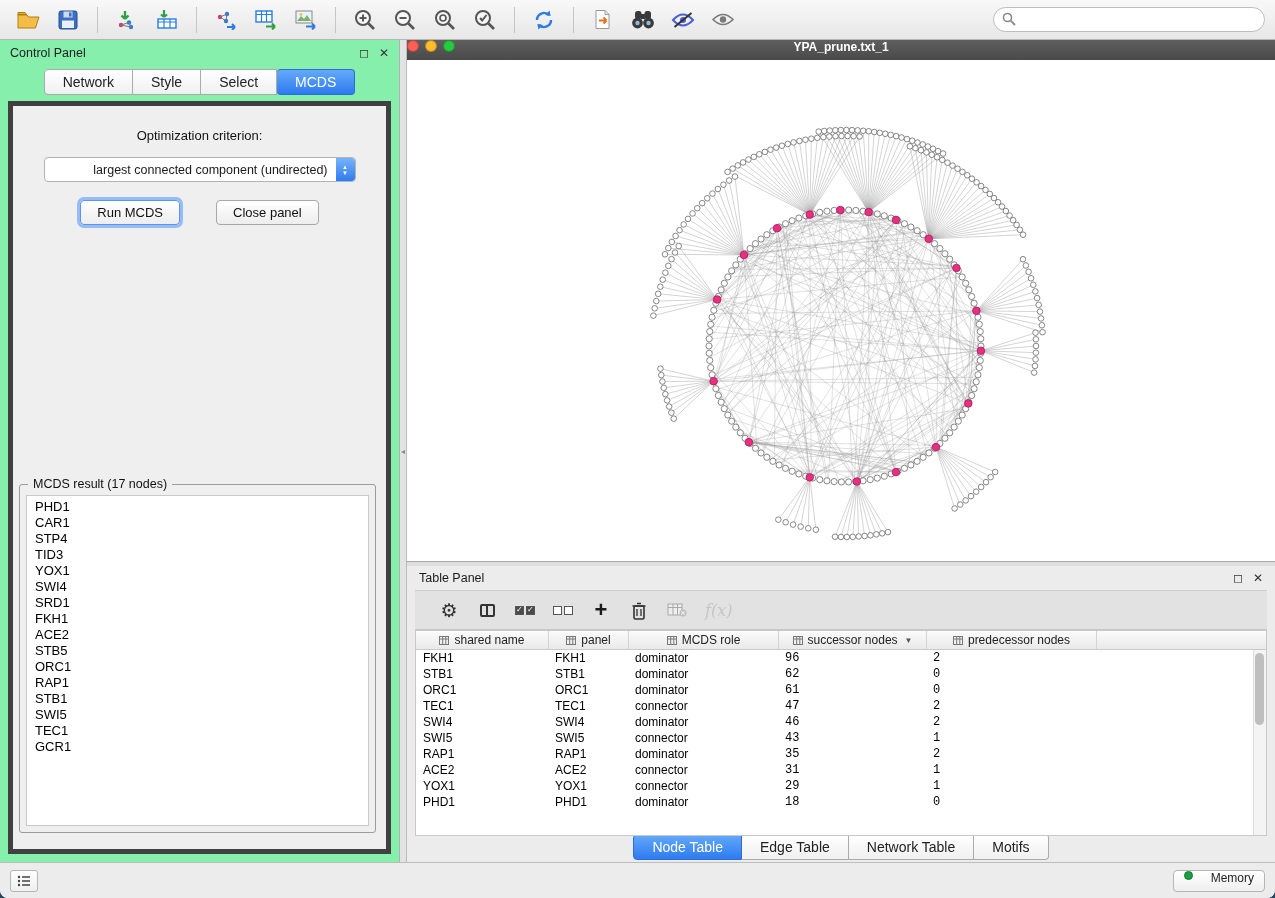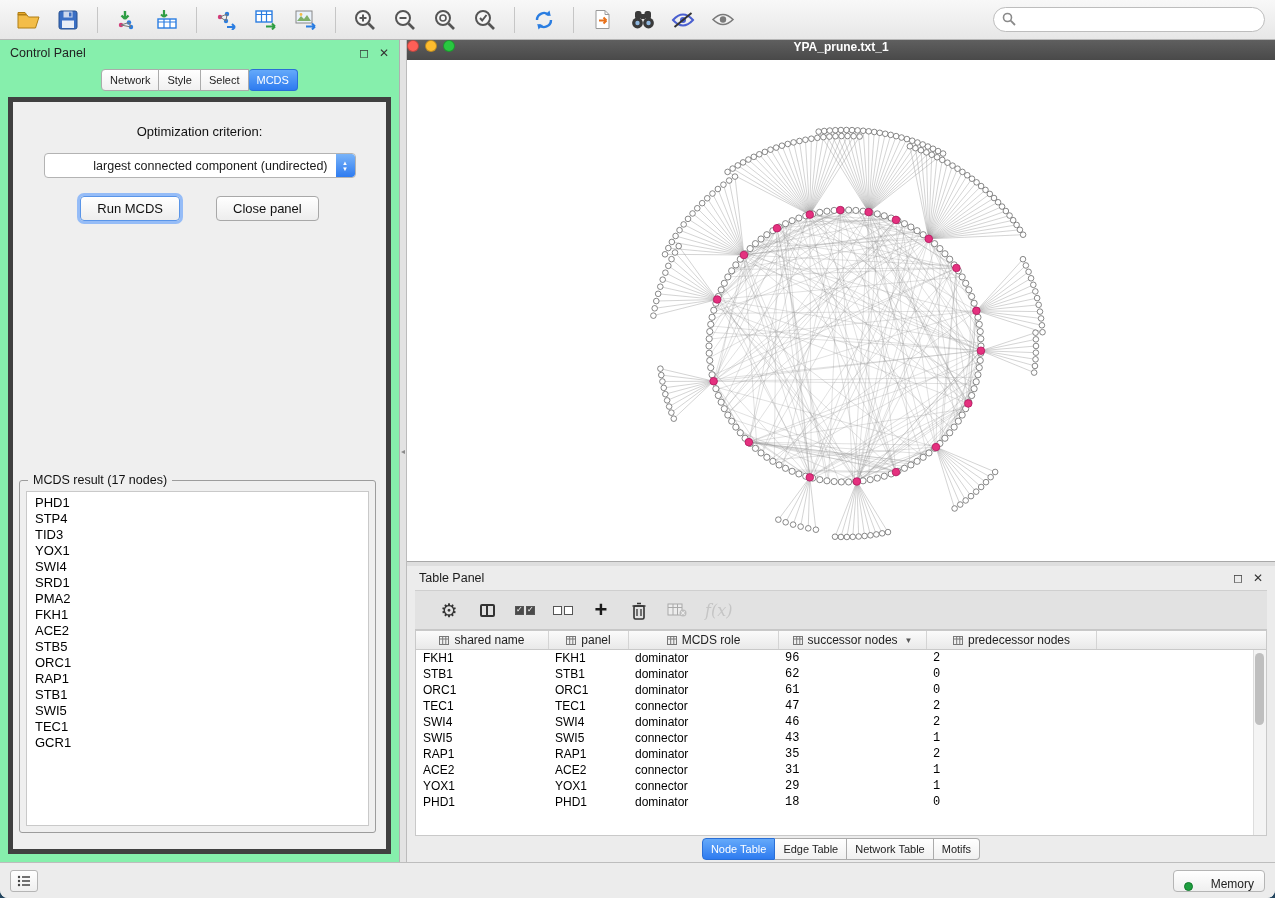--- a/index.html
+++ b/index.html
@@ -19,21 +19,21 @@
   .main { flex:1 1 auto; display:flex; min-height:0; }
   .cpanel { flex:0 0 400px; width:400px; background:#86efac; display:flex; flex-direction:column; position:relative; border-right:1px solid #b0b0b0; }
   .vsplit { flex:0 0 7px; background:#e3e3e3; border-right:1px solid #bcbcbc; display:flex; align-items:center; justify-content:center; color:#8a8a8a; font-size:8px; }
   .rcol { flex:1 1 auto; display:flex; flex-direction:column; min-width:0; }
 
   
   .panel-head { height:26px; display:flex; align-items:center; padding:0 10px; font-size:12.5px; color:#222; }
   .panel-head .wctl { margin-left:auto; display:flex; gap:10px; font-size:12px; color:#333; }
   .wctl span { cursor:default; }
   .tabs-row { display:flex; justify-content:center; padding:3px 0 6px; }
-  .seg-tab { padding:4px 8px; font-size:11px; background:linear-gradient(#ffffff,#f0f0f0); border:1px solid #ababab; border-left:none; color:#222; cursor:default; }
+  .seg-tab { padding:4px 18px; font-size:14px; background:linear-gradient(#ffffff,#f0f0f0); border:1px solid #ababab; border-left:none; color:#222; cursor:default; }
   .seg-tab:first-child { border-left:1px solid #ababab; border-radius:4px 0 0 4px; }
   .seg-tab.last { border-radius:0 4px 4px 0; }
   .seg-tab.active { background:linear-gradient(#64a9fa,#2e7bf0); color:#fff; border-color:#2a6fd6; border-radius:4px; }
   .cp-content { flex:1 1 auto; margin:0 8px 8px; background:#efefef; border:5px solid #404040; position:relative; }
   .opt-label { text-align:center; font-size:13px; margin-top:22px; color:#111; }
   .combo { width:312px; height:25px; margin:14px auto 0; background:#fff; border:1px solid #b3b3b3; border-radius:4px; display:flex; align-items:center; overflow:hidden; cursor:default; }
   .combo .combo-text { flex:1; font-size:12.5px; padding:0 8px; white-space:nowrap;text-align:right; }
   .combo .combo-step { flex:0 0 19px; height:100%; background:linear-gradient(#79b4f9,#2e7bf0); display:flex; flex-direction:column; align-items:center; justify-content:center; color:#fff; font-size:6px; line-height:6px; border-radius:0 3px 3px 0; }
   .btn-row { display:flex; justify-content:center; gap:36px; margin-top:18px; }
   .push-btn { font-size:13px; padding:4px 16px; background:linear-gradient(#ffffff,#ededed); border:1px solid #a8a8a8; border-radius:4px; color:#111; cursor:default; }
@@ -80,21 +80,21 @@
   .tcell.c3, .tcell.c4 { text-align:left; padding-right:12px;font-family:Liberation Mono, monospace; }
   .vscroll { position:absolute; right:0; top:0; bottom:0; width:13px; background:#f4f4f4; border-left:1px solid #ddd; }
   .vthumb { position:absolute; right:2px; top:3px; width:9px; height:72px; background:#bfbfbf; border-radius:5px; }
   .tp-tabs { height:26px; flex:0 0 26px; display:flex; justify-content:center; align-items:flex-end; padding:2px 0; }
   .tp-head { height:24px; flex:0 0 24px; display:flex; align-items:center; padding:0 12px; font-size:12.5px; }
   .tp-head .wctl { margin-left:auto; display:flex; gap:10px; font-size:12px; color:#333; }
 
   
   .statusbar { height:36px; flex:0 0 36px; background:#ececec; border-top:1px solid #bdbdbd; display:flex; align-items:center; padding:0 10px; }
   .sb-btn { width:28px; height:22px; border:1px solid #b5b5b5; border-radius:3px; background:linear-gradient(#fff,#efefef); display:flex; align-items:center; justify-content:center; }
-  .mem-btn { margin-left:auto; height:22px; border:1px solid #b5b5b5; border-radius:4px; background:linear-gradient(#fff,#efefef); display:flex; align-items:flex-end; gap:18px; padding:0 10px; font-size:12px; color:#222; }
+  .mem-btn { margin-left:auto; height:22px; border:1px solid #b5b5b5; border-radius:4px; background:linear-gradient(#fff,#efefef); display:flex; align-items:flex-start; gap:18px; padding:0 10px; font-size:12px; color:#222; }
   .mem-dot { width:9px; height:9px; border-radius:50%; background:#1d9e3f; border:1px solid #127a2d; }
 </style>
 </head>
 <body>
 
 <div class="app">
 
   <div class="toolbar">
     <div class="tool-btn">
       <svg width="24" height="20" viewBox="0 0 24 20">
@@ -259,26 +259,26 @@
             </span>
         </div>
         <div class="btn-row">
           <button class="push-btn focused">Run MCDS</button>
           <button class="push-btn">Close panel</button>
         </div>
         <div class="result-group">
           <div class="result-legend">MCDS result (17 nodes)</div>
           <div class="result-list">
               <div class="rnode">PHD1</div>
+              <div class="rnode">CAR1</div>
               <div class="rnode">STP4</div>
               <div class="rnode">TID3</div>
               <div class="rnode">YOX1</div>
               <div class="rnode">SWI4</div>
               <div class="rnode">SRD1</div>
-              <div class="rnode">PMA2</div>
               <div class="rnode">FKH1</div>
               <div class="rnode">ACE2</div>
               <div class="rnode">STB5</div>
               <div class="rnode">ORC1</div>
               <div class="rnode">RAP1</div>
               <div class="rnode">STB1</div>
               <div class="rnode">SWI5</div>
               <div class="rnode">TEC1</div>
               <div class="rnode">GCR1</div>
             </div>

